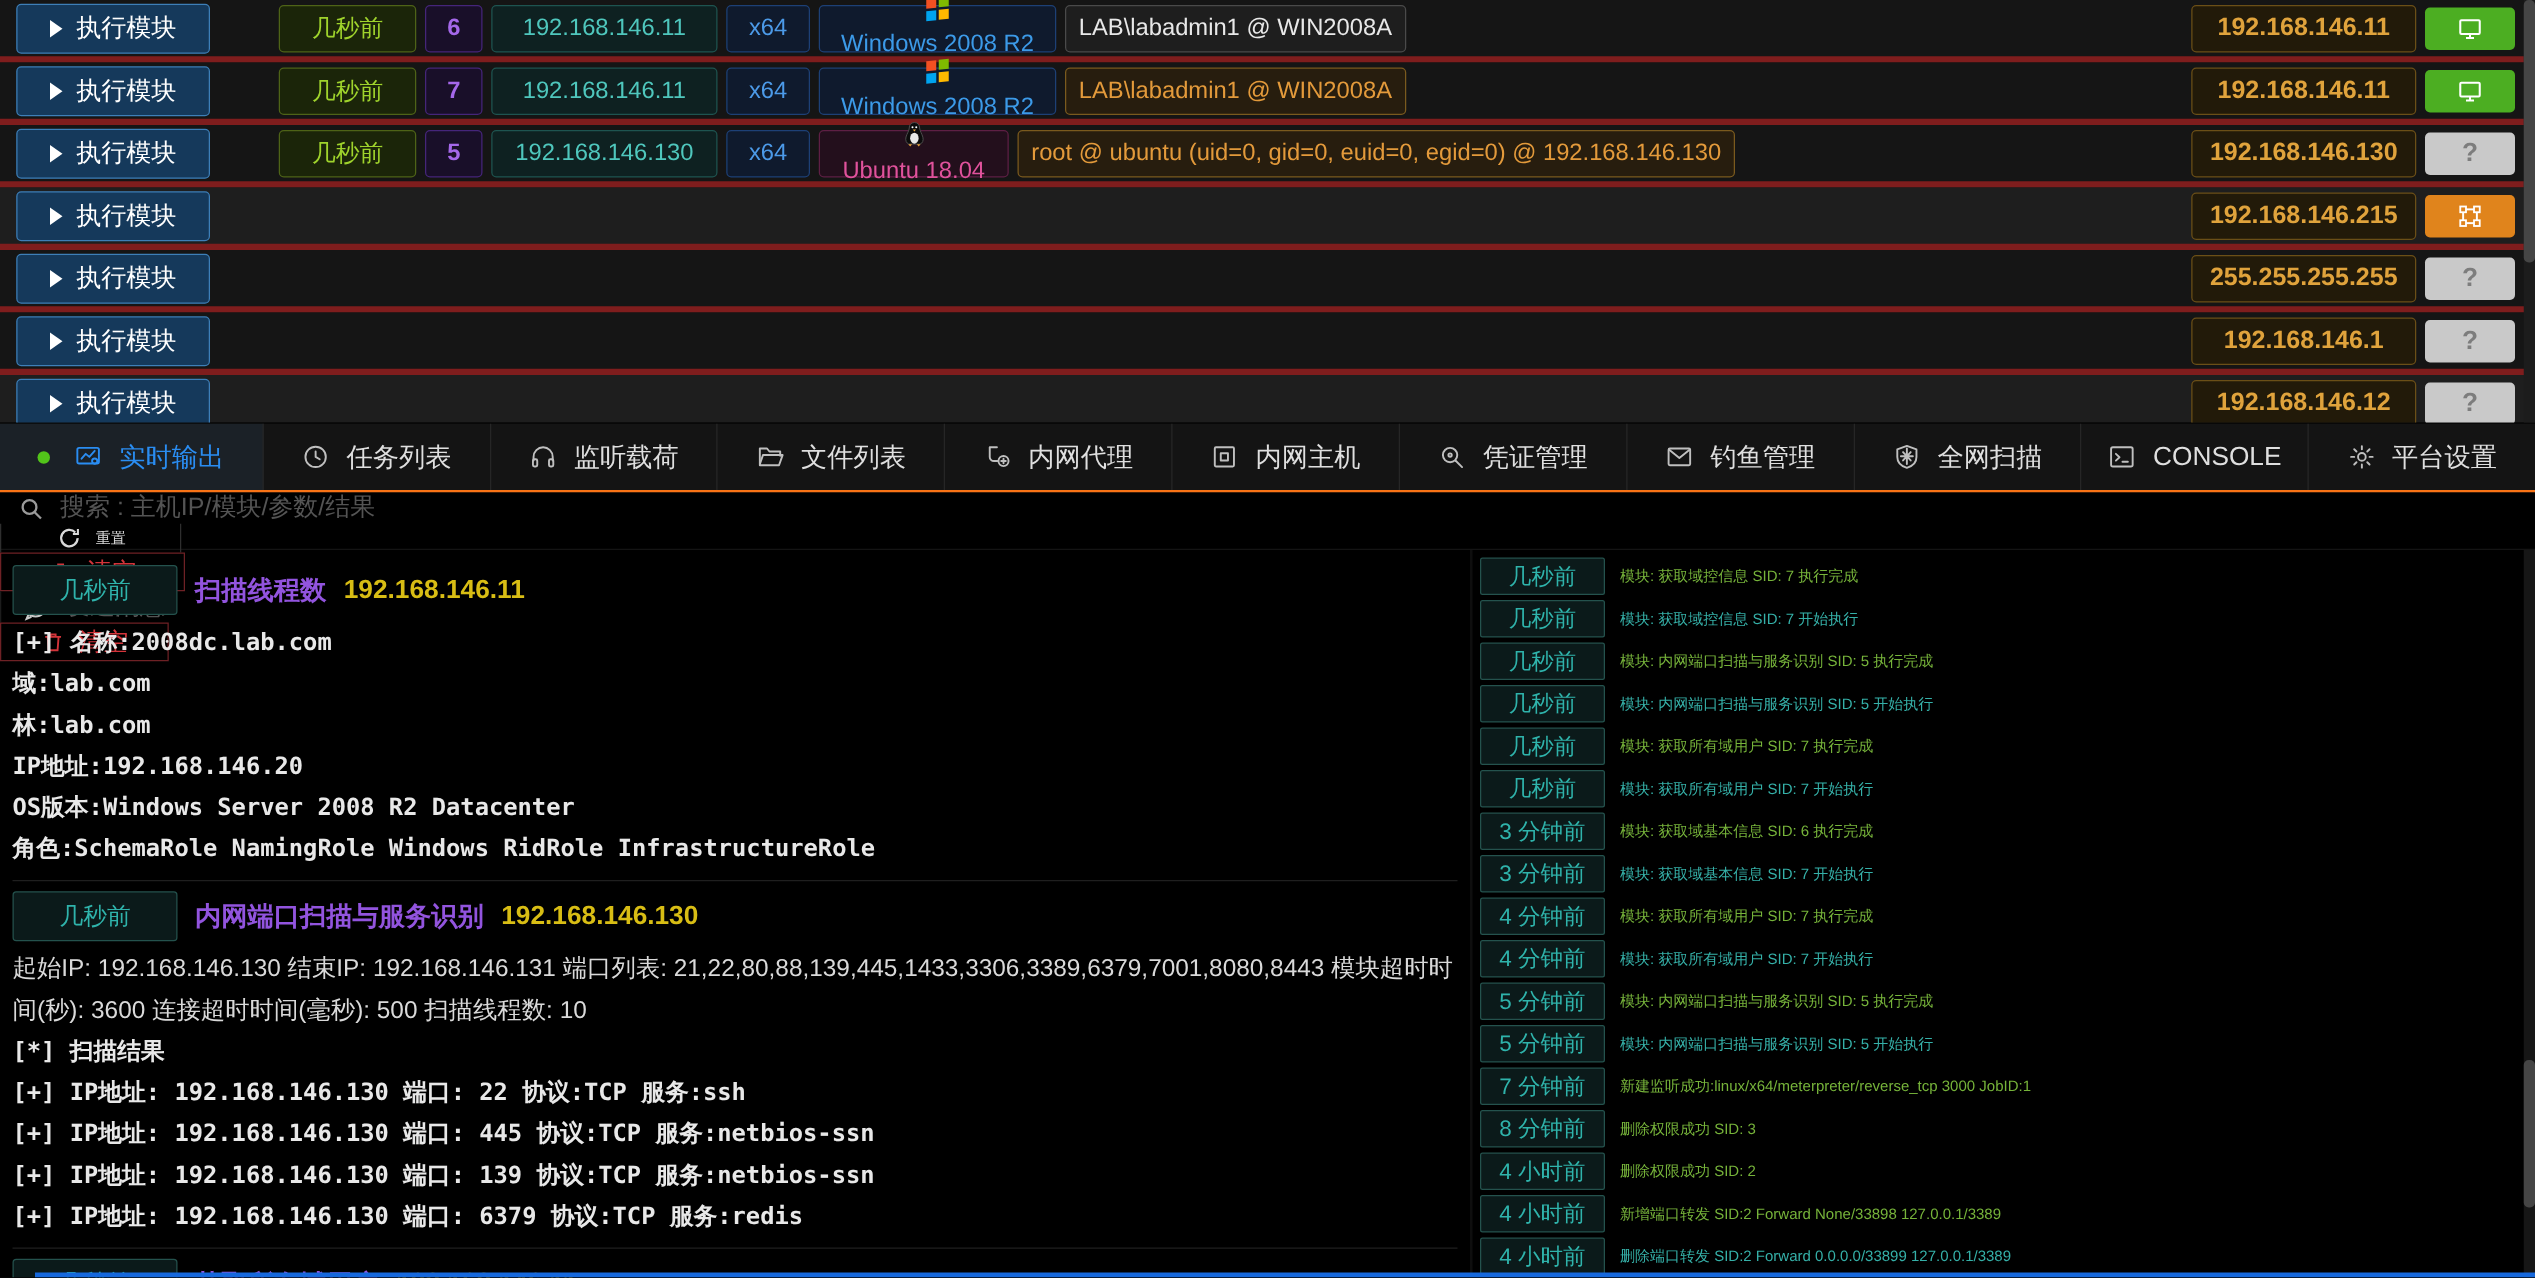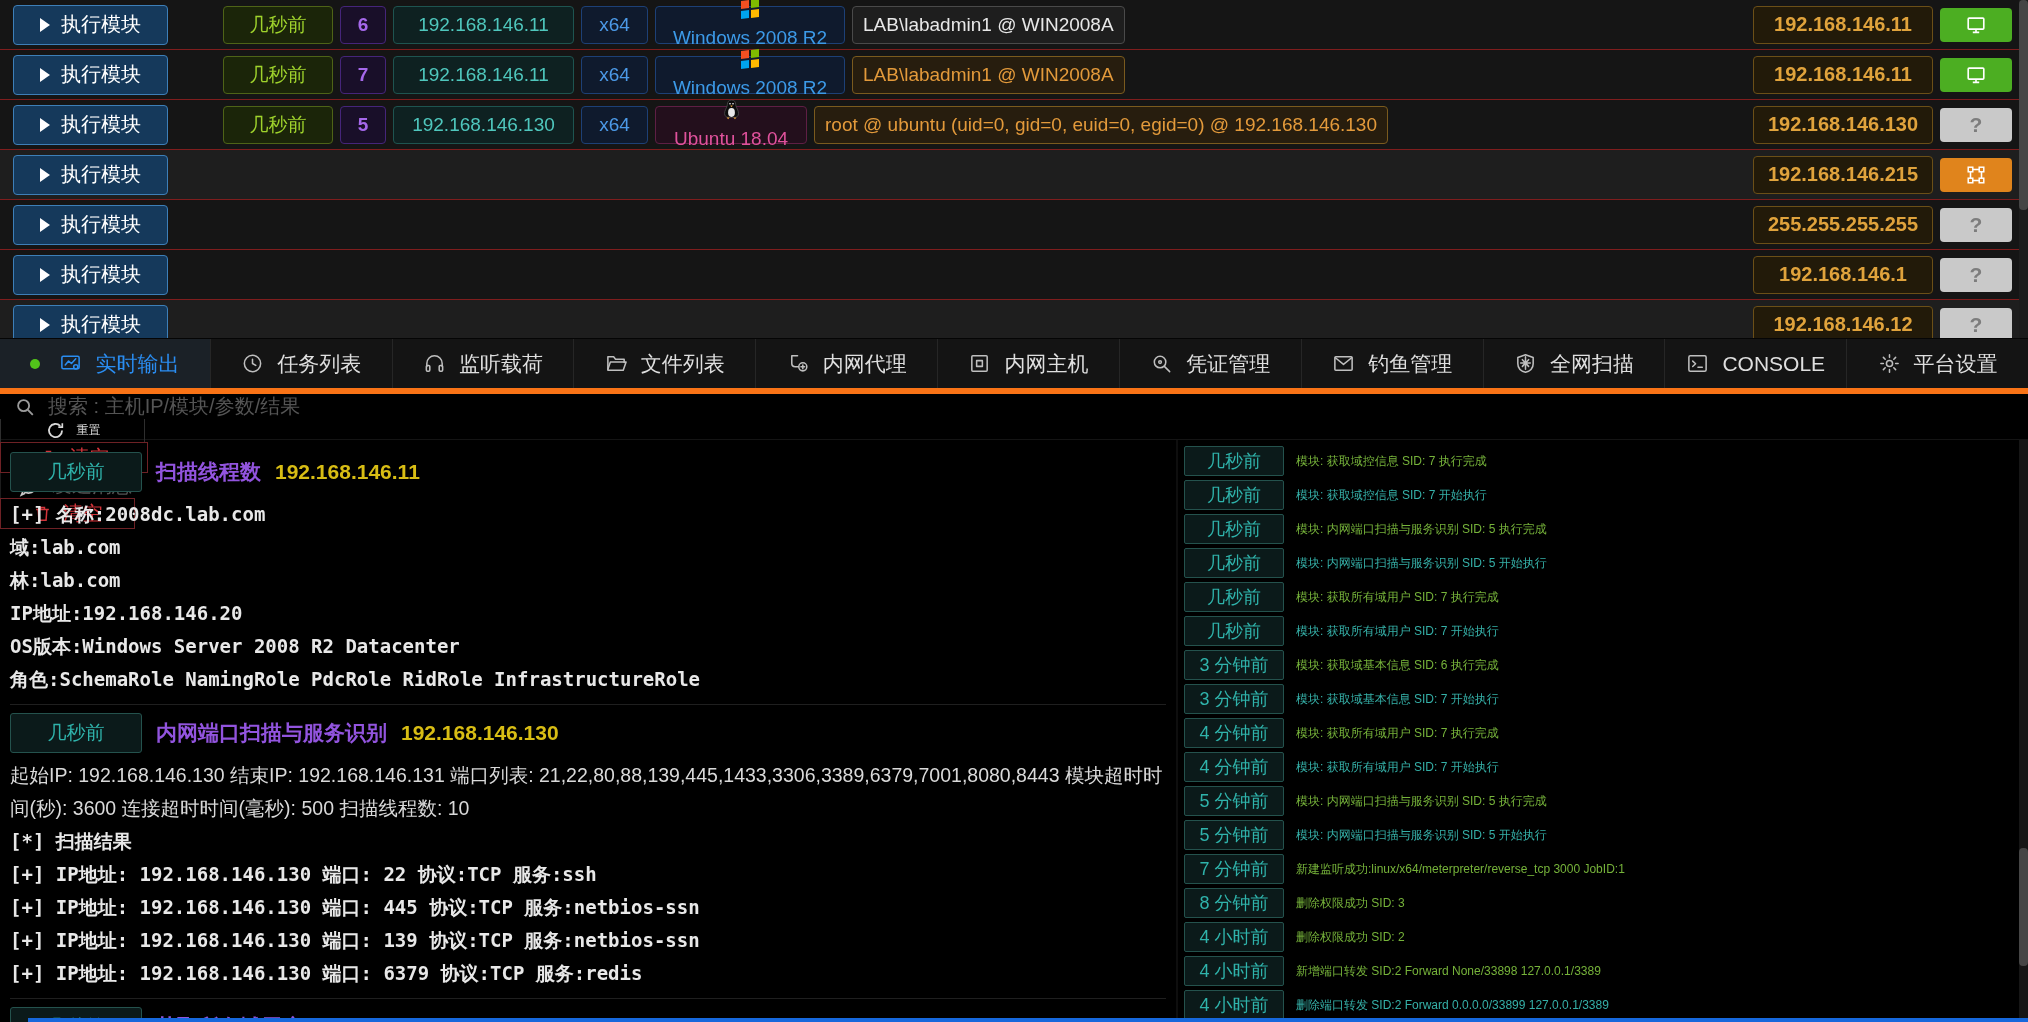--- a/index.html
+++ b/index.html
@@ -4,21 +4,21 @@
 <style>
   * { box-sizing: border-box; }
   html,body { margin:0; padding:0; }
   body {
     width:2028px; height:1022px; position:relative; overflow:hidden;
     background:#0d0d0d; font-family:"Liberation Sans",sans-serif; color:#e8e8e8;
   }
   
   .session-list { height:338px; overflow:hidden; background:#121212; }
   .session-row { height:50px; display:flex; align-items:center; gap:7px;
-    padding:0 10px 0 13px; background:#151515; border-bottom:1px solid #7f1d1d; }
+    padding:0 10px 0 13px; background:#151515; border-bottom:5px solid #7f1d1d; }
   .session-row:nth-child(4), .session-row:nth-child(7){ background:#1e1e1e; }
   .exec-btn { width:155px; height:40px; flex:0 0 155px; margin-right:48px;
     background:#15395b; border:1px solid #3d7fb8; border-radius:4px;
     color:#fff; font-size:20px; display:flex; align-items:center; justify-content:center; gap:11px; cursor:pointer; }
   .play-tri { width:0; height:0; border-top:7px solid transparent; border-bottom:7px solid transparent; border-left:10px solid #fff; }
   .badge { height:38px; border-radius:4px; border:1px solid; display:flex; align-items:center; justify-content:center;
     font-size:19px; padding:0 10px; white-space:nowrap; }
   .b-time { width:110px; color:#9fd32c; border-color:#4e6317; background:#1b2509; }
   .b-sid  { width:46px;  color:#a568ea; border-color:#45257a; background:#190f29; font-weight:bold; }
   .b-ip   { width:181px; color:#4fc7bd; border-color:#1e5450; background:#0e2121; }
@@ -31,21 +31,21 @@
   .b-right-ip { width:180px; color:#e0a33c; border-color:#6b4f17; background:#221a09; font-weight:bold; font-size:20px; }
   .action-btn { width:72px; height:34px; border-radius:4px; border:none; display:flex; align-items:center; justify-content:center; cursor:pointer; margin-right:6px; }
   .action-btn.monitor { background:#4cae22; }
   .action-btn.question { background:#c9c9c9; color:#7d7d7d; font-size:21px; font-weight:bold; }
   .action-btn.frame { background:#e0841c; }
   .win-logo { display:grid; grid-template-columns:8px 8px; grid-template-rows:8px 8px; gap:2px; transform:skewY(-6deg); }
   .win-logo i { display:block; }
   .win-logo i:nth-child(1){ background:#f25022; } .win-logo i:nth-child(2){ background:#7fba00; }
   .win-logo i:nth-child(3){ background:#00a4ef; } .win-logo i:nth-child(4){ background:#ffb900; }
   
-  .tab-bar { height:56px; display:flex; background:#141414; border-top:1px solid #050505; border-bottom:6px solid #f97316; }
+  .tab-bar { height:56px; display:flex; background:#141414; border-top:1px solid #050505; border-bottom:2px solid #f97316; }
   .tab { flex:1; display:flex; align-items:center; justify-content:center; gap:13px;
     border-right:1px solid #262626; color:#dfdfdf; font-size:21px; cursor:pointer; position:relative; }
   .tab:last-child { border-right:none; }
   .tab svg { stroke:#bfbfbf; }
   .tab.active { flex:1.16; background:#1b2127; color:#2a8df2; }
   .tab.active svg { stroke:#2a8df2; }
   .tab .dot { display:none; width:10px; height:10px; border-radius:50%; background:#52c41a; margin-right:6px; }
   .tab.active .dot { display:block; }
   
   .tool-row { height:46px; display:flex; align-items:stretch; background:#000; border-bottom:1px solid #141414;flex-direction:column; }
@@ -427,21 +427,21 @@
       <span class="log-module">扫描线程数</span>
       <span class="log-target">192.168.146.11</span>
     </div>
 
     <div class="log-lines">
           <div class="log-line">[+] 名称:2008dc.lab.com</div>
           <div class="log-line">域:lab.com</div>
           <div class="log-line">林:lab.com</div>
           <div class="log-line">IP地址:192.168.146.20</div>
           <div class="log-line">OS版本:Windows Server 2008 R2 Datacenter</div>
-          <div class="log-line">角色:SchemaRole NamingRole PdcRole RidRole InfrastructureRole</div>
+          <div class="log-line">角色:SchemaRole NamingRole Windows RidRole InfrastructureRole</div>
         </div>
   </div>
 
   <div class="log-section">
     <div class="log-header">
       <span class="log-time">几秒前</span>
       <span class="log-module">内网端口扫描与服务识别</span>
       <span class="log-target">192.168.146.130</span>
     </div>
     <div class="log-params">起始IP: 192.168.146.130 结束IP: 192.168.146.131 端口列表: 21,22,80,88,139,445,1433,3306,3389,6379,7001,8080,8443 模块超时时间(秒): 3600 连接超时时间(毫秒): 500 扫描线程数: 10</div>

